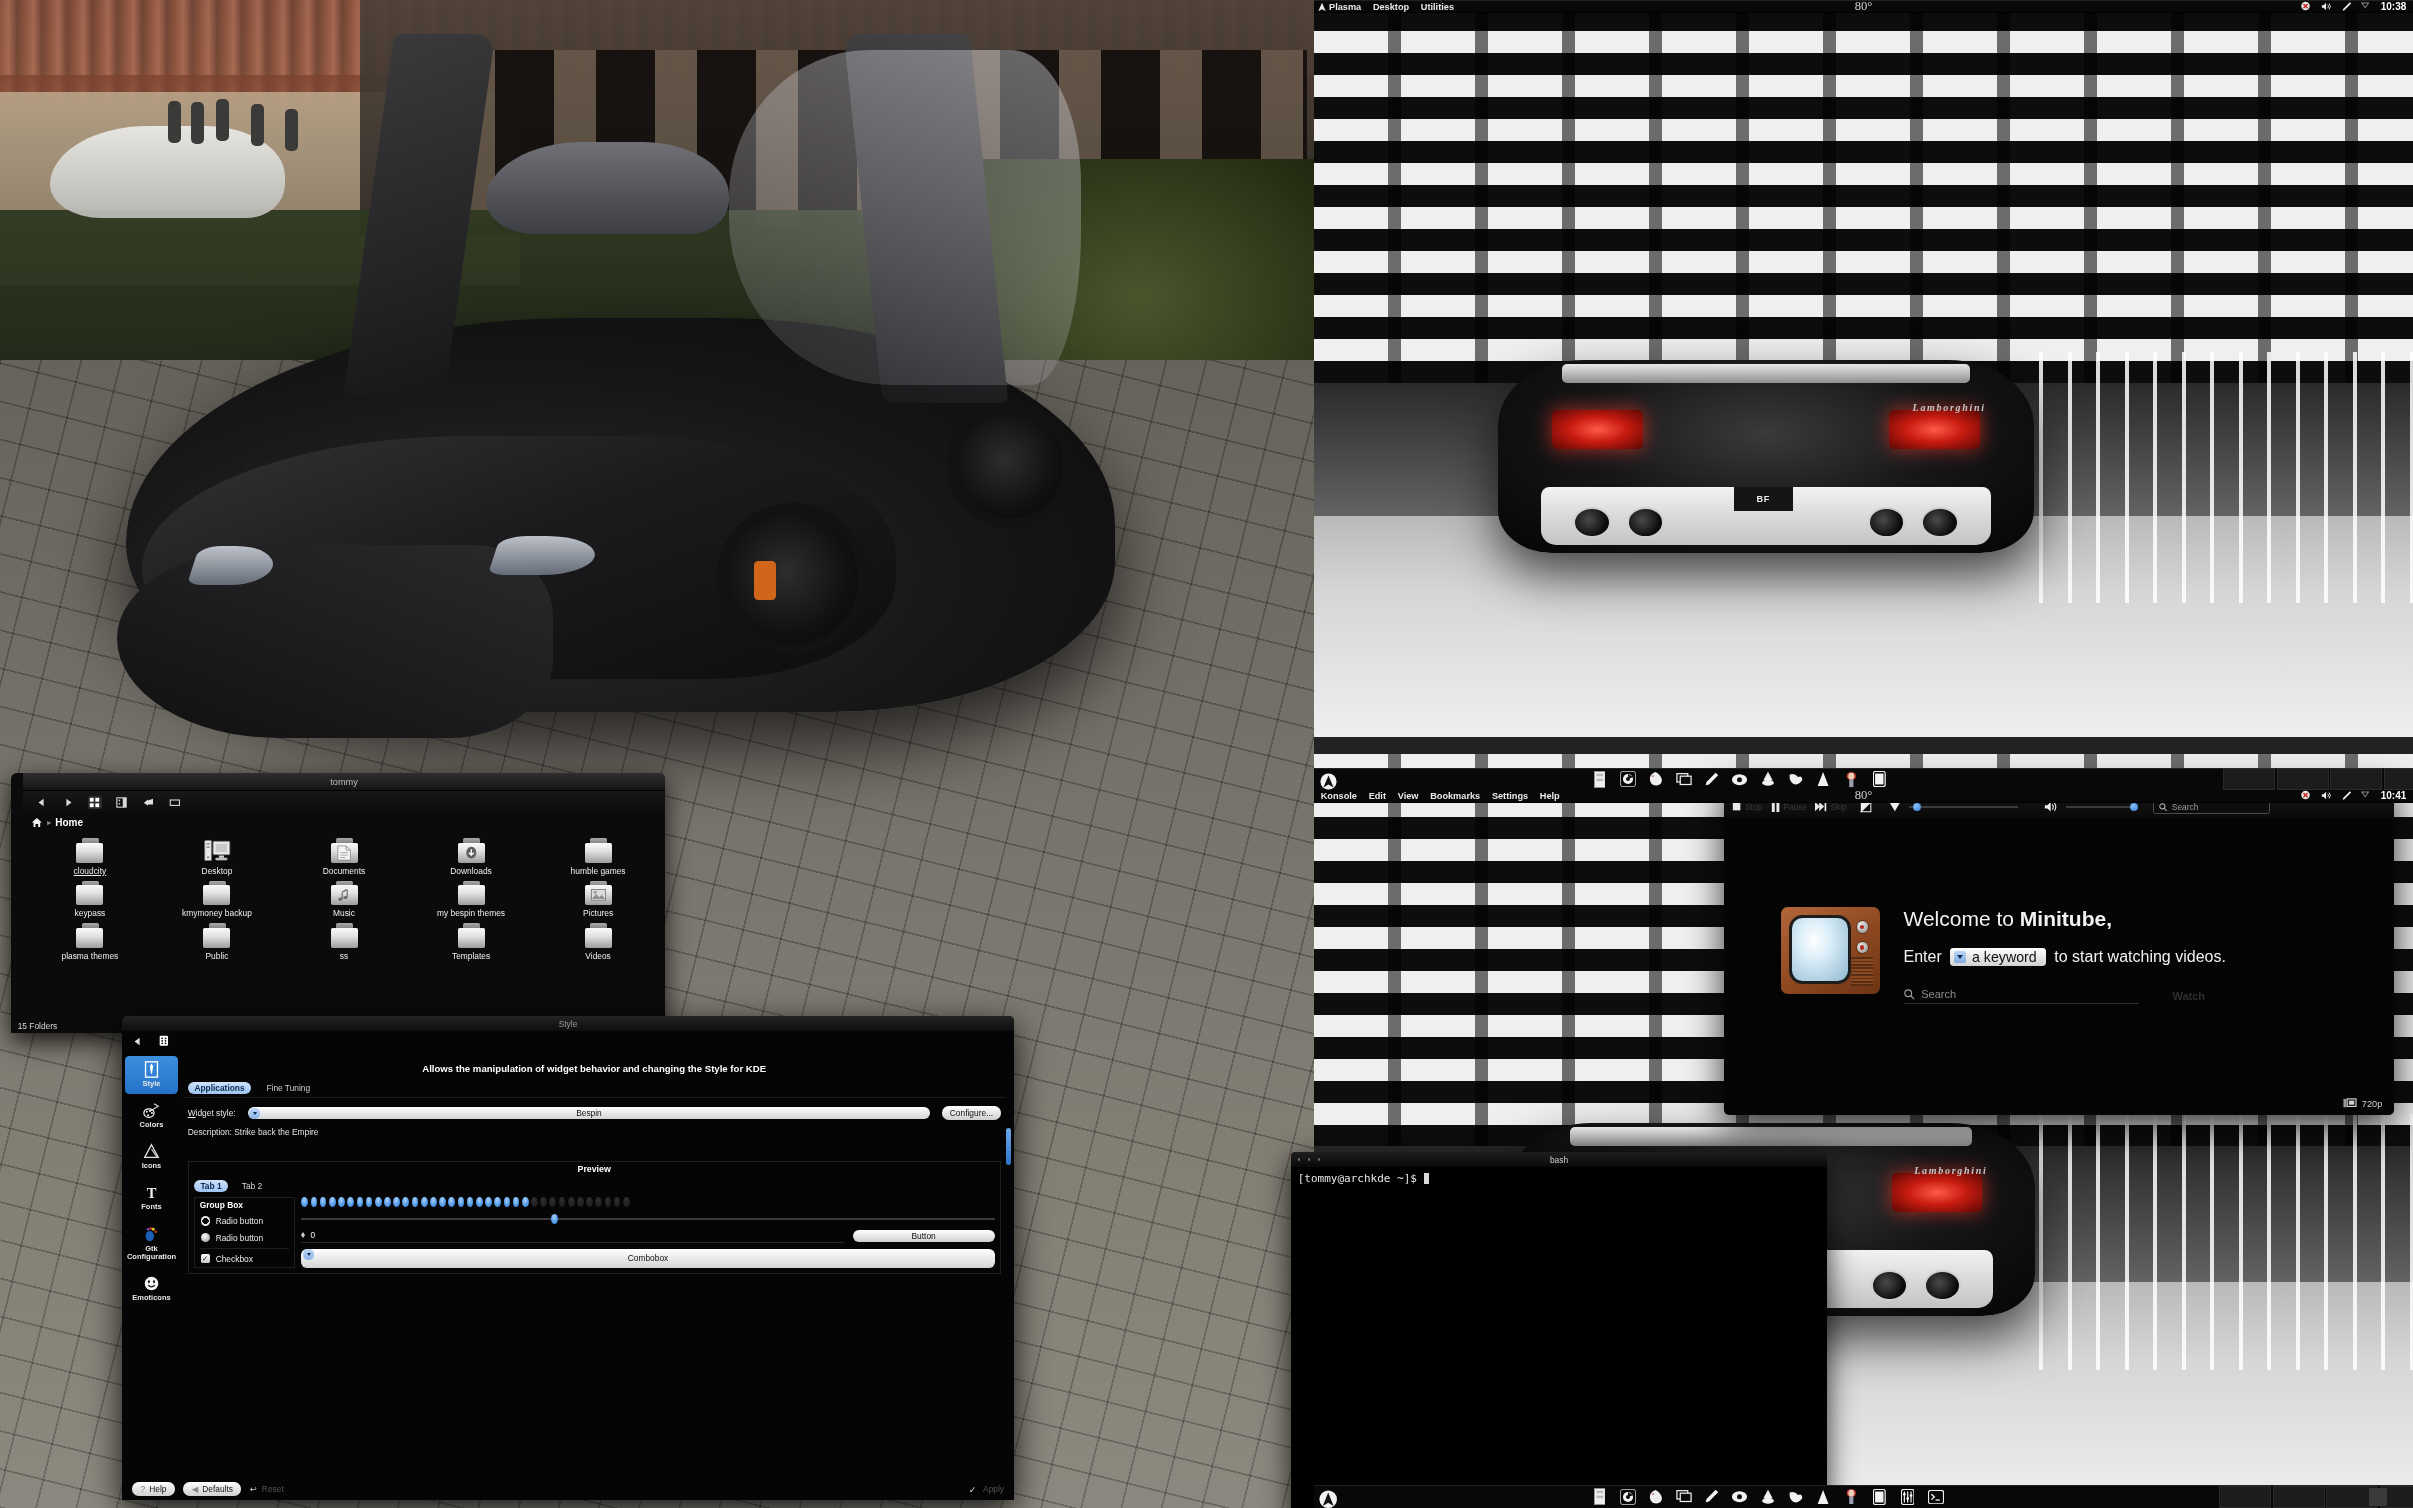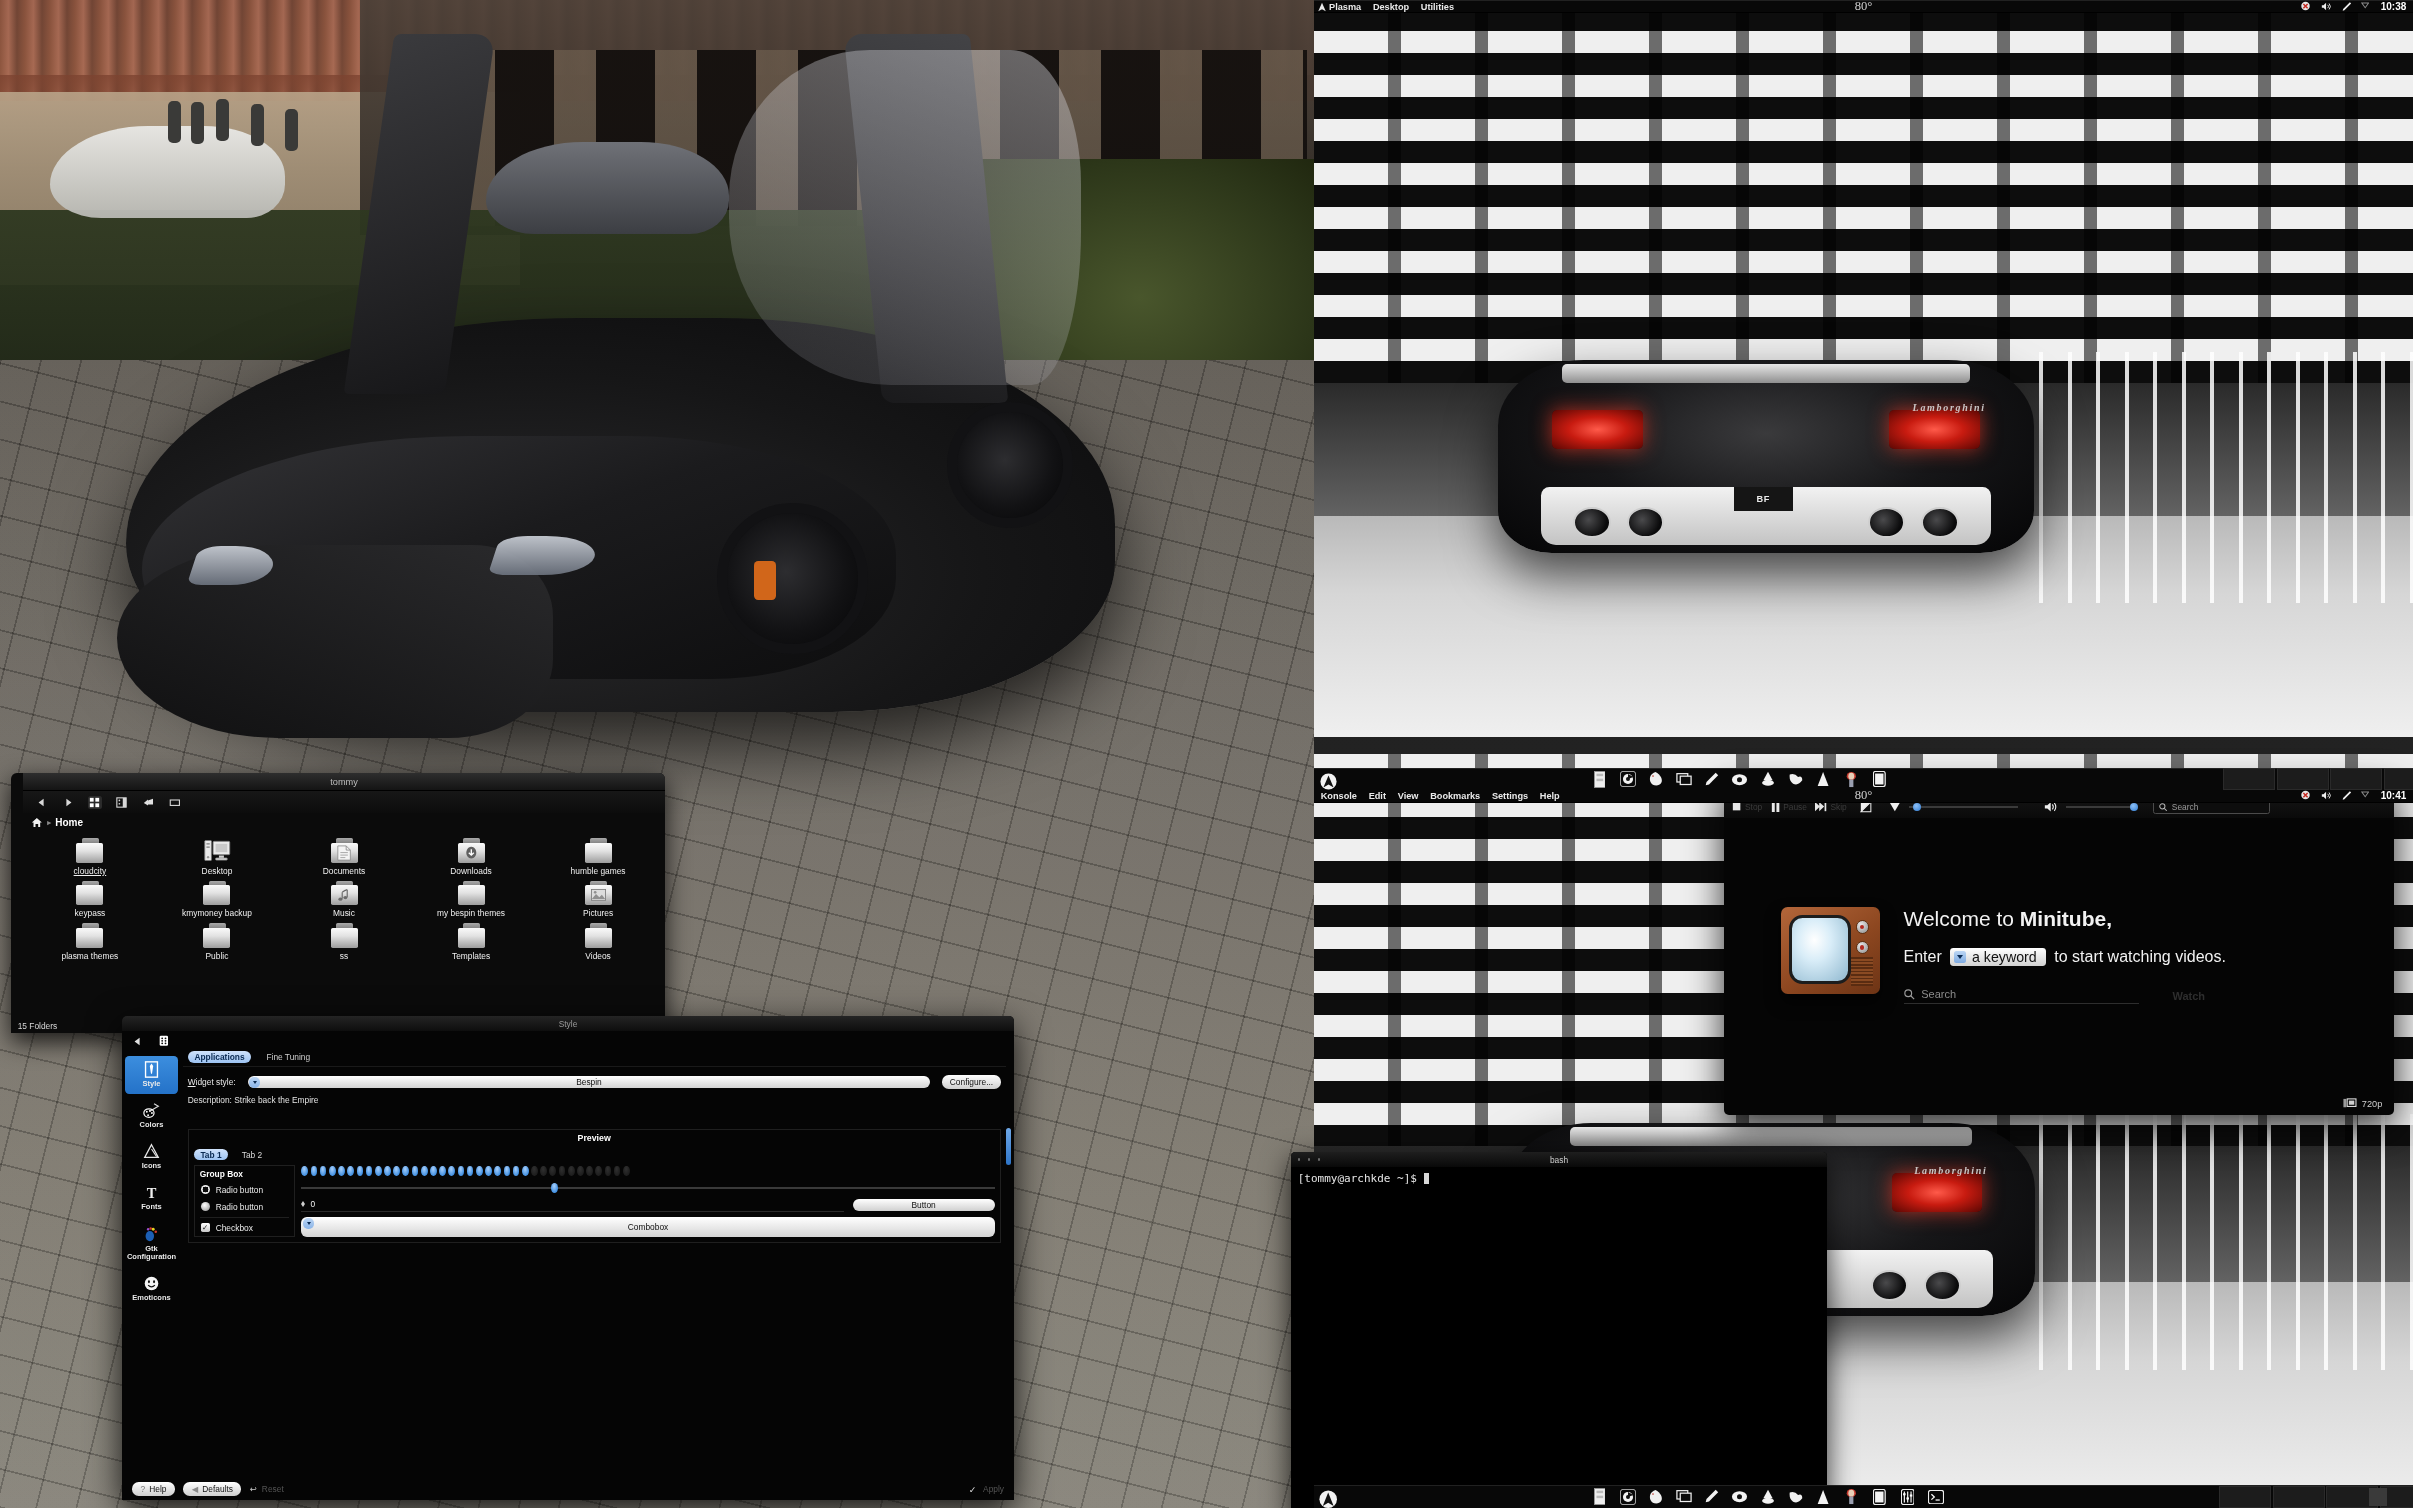--- a/index.html
+++ b/index.html
@@ -863,20 +863,21 @@
               <ellipse cx="7" cy="8" rx="1.2" ry="1.7" fill="#111"></ellipse>
               <ellipse cx="13" cy="8" rx="1.2" ry="1.7" fill="#111"></ellipse>
               <path d="M6 12 q4 4 8 0" stroke="#111" stroke-width="1.4" fill="none"></path>
             </svg>
           </span>
           <span>Emoticons</span>
         </div>
       </div>
 
       <div class="sd-main">
+        <div class="sd-head">Allows the manipulation of widget behavior and changing the Style for KDE</div>
 
         <div class="sd-tabs">
           <span class="sd-tab active">Applications</span>
           <span class="sd-tab">Fine Tuning</span>
         </div>
 
         <div class="sd-row">
           <span class="sd-label"><u>W</u>idget style:</span>
           <span class="combo">
             <span class="arrow">

